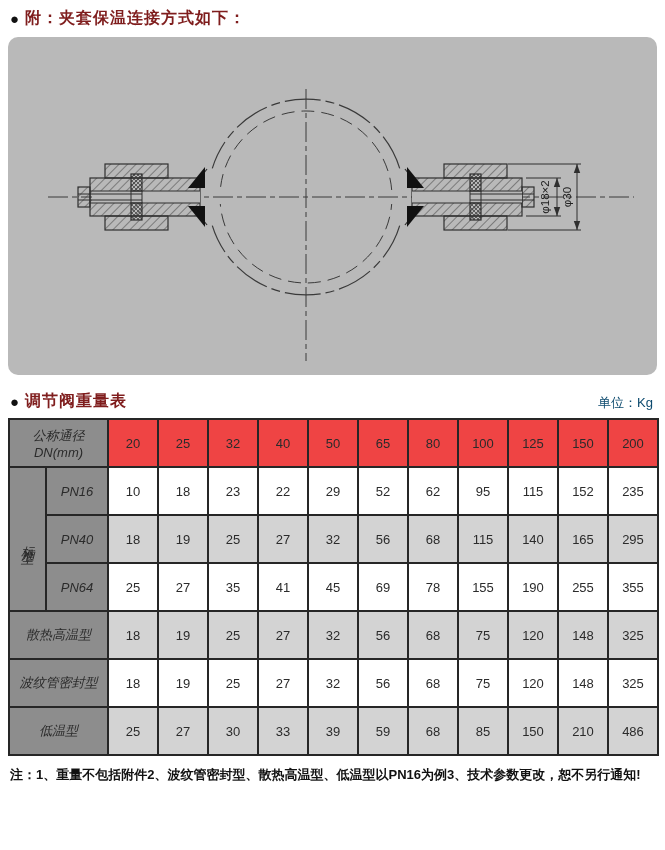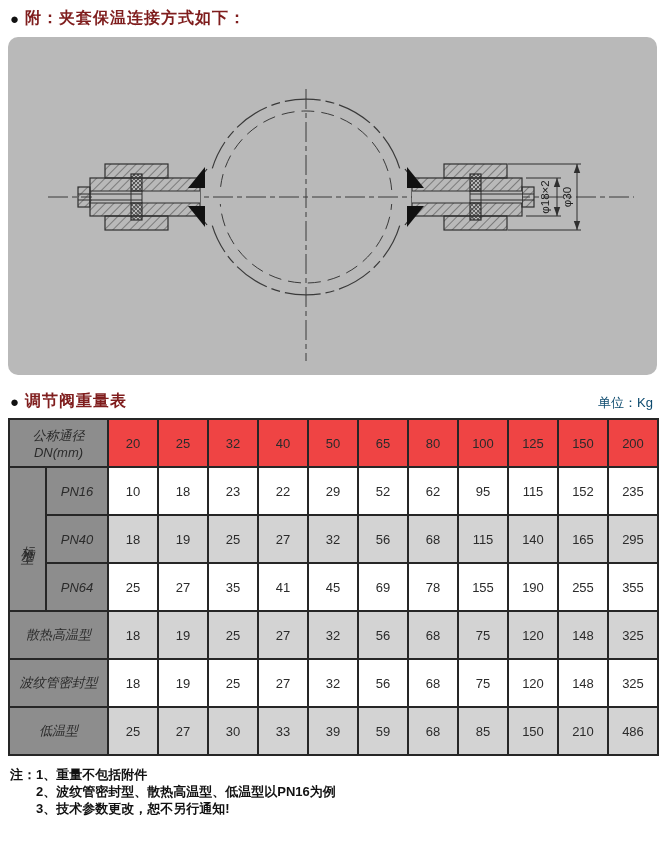--- a/index.html
+++ b/index.html
@@ -34,21 +34,21 @@
   th.hdr { background: #8d8d8d; color: #f4f4f4; font-size: 12.5px; font-style: italic; }
   tr.size-row td { background: #ef4444; }
   tr.row-gray td.val { background: #d3d3d3; }
   tr.row-white td.val { background: #ffffff; }
   .vert-label { writing-mode: vertical-rl; text-orientation: upright;
                 letter-spacing: 3px; line-height: 1; display: inline-block; }
 
   
   .notes { display: flex; margin: 10px 0 0 2px; font-size: 13px; font-weight: bold;
            color: #111; line-height: 17px; }
-  .notes-items { display: flex; flex-direction: column; }
+  .notes-items { display: flex; }
 </style>
 </head>
 <body>
 
 <div class="page">
 
   <div class="heading-row">
     <span class="bullet">●</span>
     <span class="heading-text">附：夹套保温连接方式如下：</span>
   </div>

